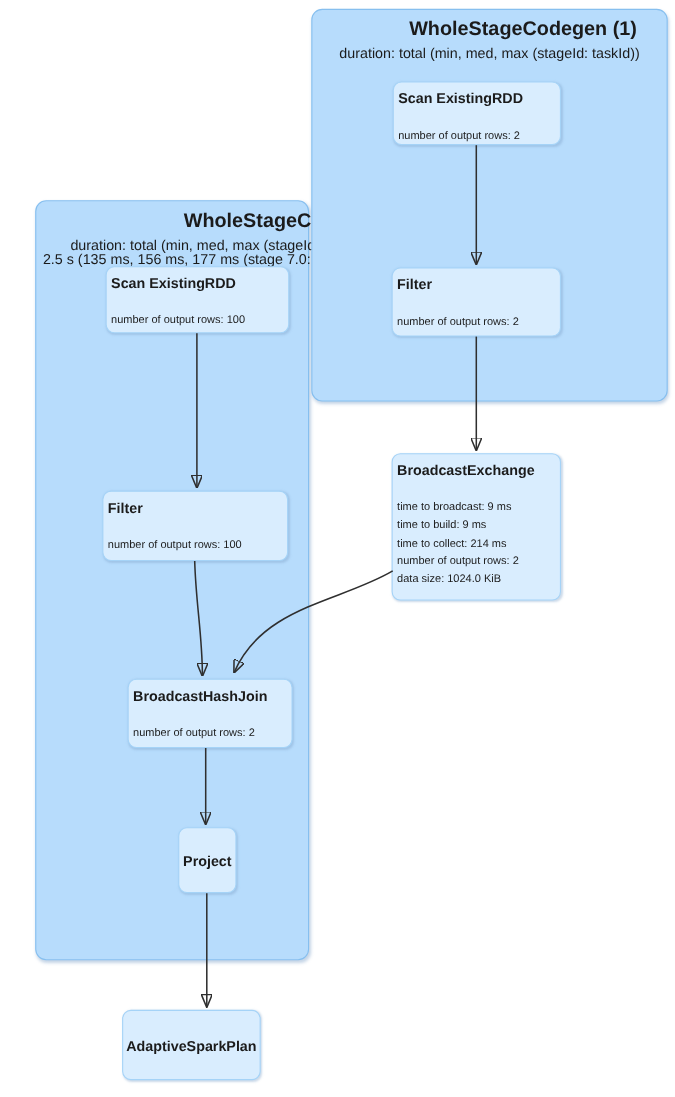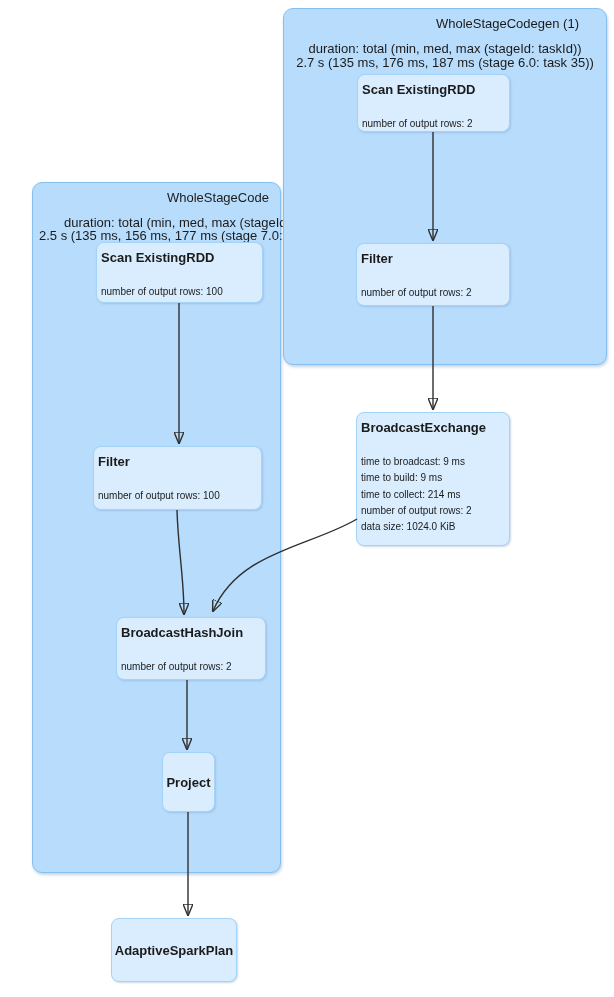--- a/index.html
+++ b/index.html
@@ -6,21 +6,21 @@
   .canvas{
     position:relative;width:614px;height:997px;background:#ffffff;
     font-family:"Liberation Sans",sans-serif;color:#1b1b1b;overflow:hidden;
   }
   .cluster{
     position:absolute;background:#b7dcfc;border:1px solid #86bfef;border-radius:10px;
     box-shadow:1px 2px 3px rgba(125,160,200,.45);box-sizing:border-box;
   }
   #cluster-left{left:32px;top:182px;width:249px;height:691px;}
   #cluster-right{left:283px;top:8px;width:324px;height:357px;}
-  .cluster-title{position:absolute;font-weight:normal;font-size:13px;white-space:nowrap;}
+  .cluster-title{position:absolute;font-weight:bold;font-size:18px;white-space:nowrap;}
   #cluster-right .cluster-title{top:7px;right:27px;}
   #cluster-left .cluster-title{top:7px;left:134px;}
   .duration{position:absolute;font-size:13px;line-height:13.5px;white-space:nowrap;}
   #cluster-right .duration{top:33px;left:0;right:0;text-align:center;}
   #cluster-left .dur1{top:33px;left:31px;}
   #cluster-left .dur2{top:46px;left:6px;}
   .node{
     position:absolute;background:#d9edfe;border:1px solid #a5d3f7;border-radius:8px;
     box-shadow:1px 1px 2px rgba(125,160,200,.4);box-sizing:border-box;padding:7px 4px;
   }
@@ -46,21 +46,20 @@
   <div class="cluster" id="cluster-left">
     <div class="cluster-title">WholeStageCode</div>
     <div class="duration dur1">duration: total (min, med, max (stageId:</div>
     <div class="duration dur2">2.5 s (135 ms, 156 ms, 177 ms (stage 7.0: t</div>
   </div>
 
   <div class="cluster" id="cluster-right">
     <div class="cluster-title">WholeStageCodegen (1)</div>
     <div class="duration">
       <div>duration: total (min, med, max (stageId: taskId))</div>
-      <div>2.7 s (135 ms, 176 ms, 187 ms (stage 6.0: task 35))</div>
     </div>
   </div>
 
   <div class="node" id="node-scan-left">
     <div class="title">Scan ExistingRDD</div>
     <div class="metrics">
         <div>number of output rows: 100</div>
       </div>
   </div>
 

